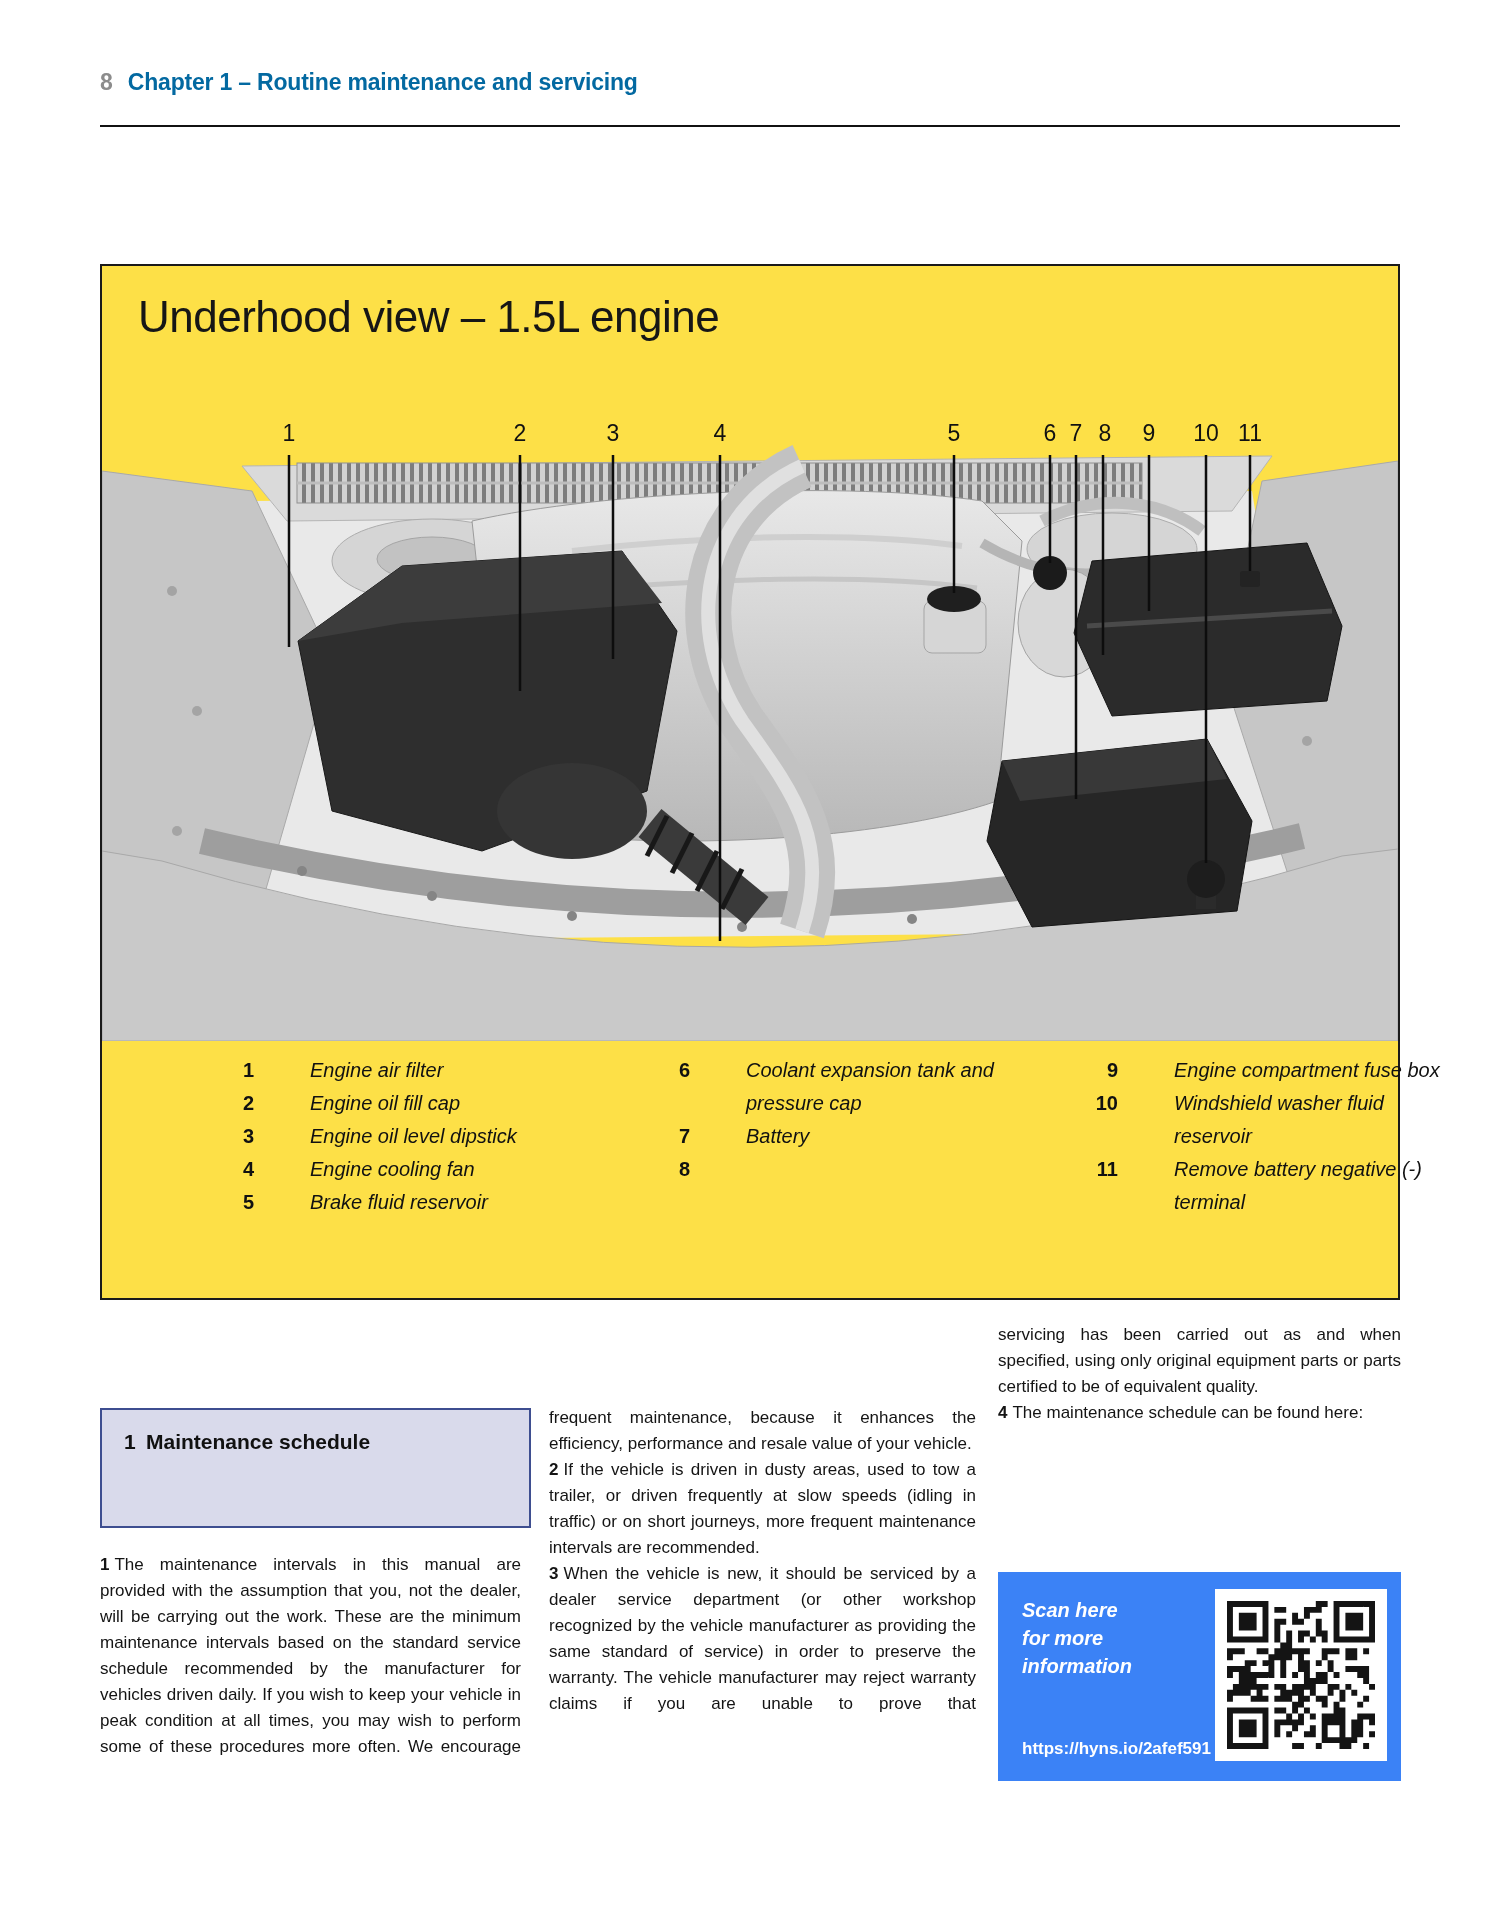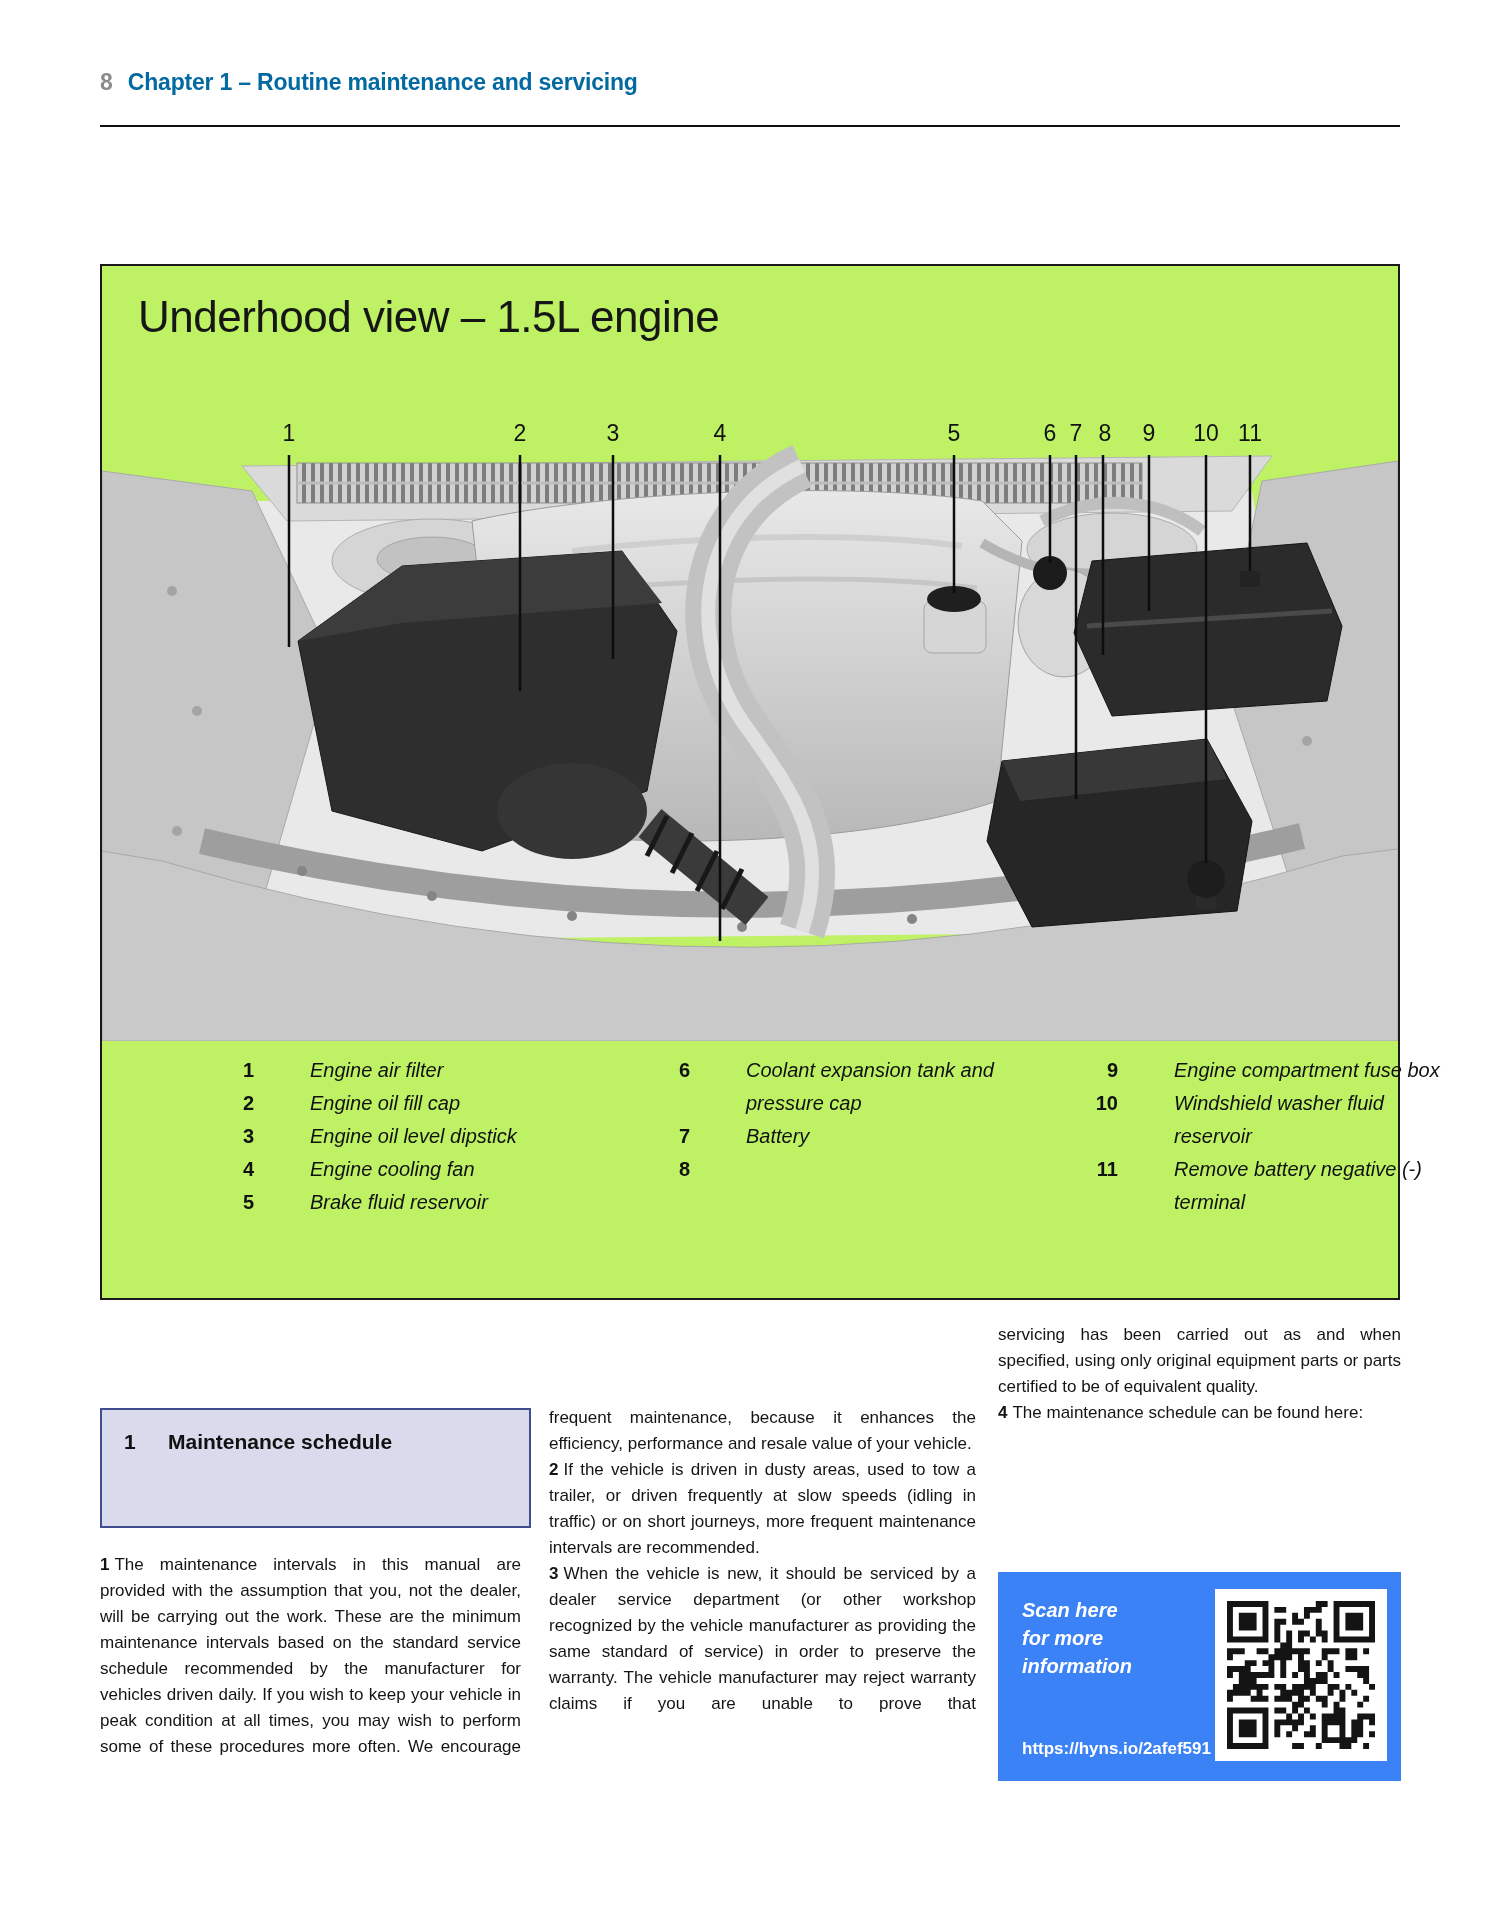--- a/index.html
+++ b/index.html
@@ -7,42 +7,42 @@
         font-family:"Liberation Sans",sans-serif;color:#111;overflow:hidden;}
 
   
   .page-header{position:absolute;left:100px;top:69px;display:flex;gap:15px;align-items:baseline;}
   .page-num{font-size:23px;font-weight:bold;color:#8c8c8c;}
   .chapter-title{font-size:23px;font-weight:bold;color:#0369a1;letter-spacing:-0.2px;}
   .header-rule{position:absolute;left:100px;top:125px;width:1300px;height:2px;background:#111;}
 
   
   .figure-box{position:absolute;left:100px;top:264px;width:1300px;height:1036px;
-              border:2px solid #1a1a1a;box-sizing:border-box;background:#bef264;}
+              border:2px solid #1a1a1a;box-sizing:border-box;background:#fde047;}
   .figure-title{position:absolute;left:36px;top:26px;font-size:44px;font-weight:400;
                 letter-spacing:-0.5px;color:#161616;}
   .engine-svg{position:absolute;left:0;top:105px;}
 
   
   .legend{position:absolute;left:0;top:788px;width:1296px;height:230px;}
   .legend-col{position:absolute;top:0;}
   .legend-col.c1{left:122px;width:430px;}
   .legend-col.c2{left:558px;width:410px;}
   .legend-col.c3{left:978px;width:415px;}
   .legend-item{display:flex;font-size:20px;line-height:33px;}
   .lnum{flex:none;width:30px;text-align:right;font-weight:bold;padding-right:13px;}
   .legend-col.c3 .lnum{width:38px;}
   .llabel{font-style:italic;max-width:272px;margin-left:43px;}
 
   
   .section-box{position:absolute;left:100px;top:1408px;width:431px;height:120px;
                box-sizing:border-box;background:#d9daeb;border:2px solid #3e4e90;
                padding:20px 0 0 22px;display:flex;font-size:21px;font-weight:bold;}
   .section-num{width:22px;}
-  .section-title{margin-left:22px;}
+  .section-title{}
 
   .body-col{position:absolute;font-size:17px;line-height:26px;color:#141414;}
   .body-col p{margin:0;text-align:justify;}
   .body-col p.cont{text-align-last:justify;}
   .col1{left:100px;top:1552px;width:421px;}
   .col2{left:549px;top:1405px;width:427px;}
   .col3{left:998px;top:1322px;width:403px;}
   .pn{font-weight:bold;padding-right:5px;}
 
   

